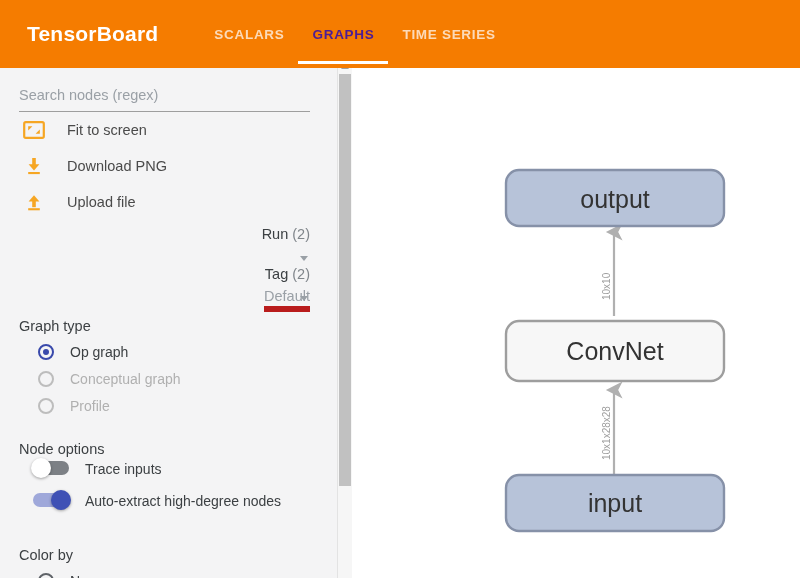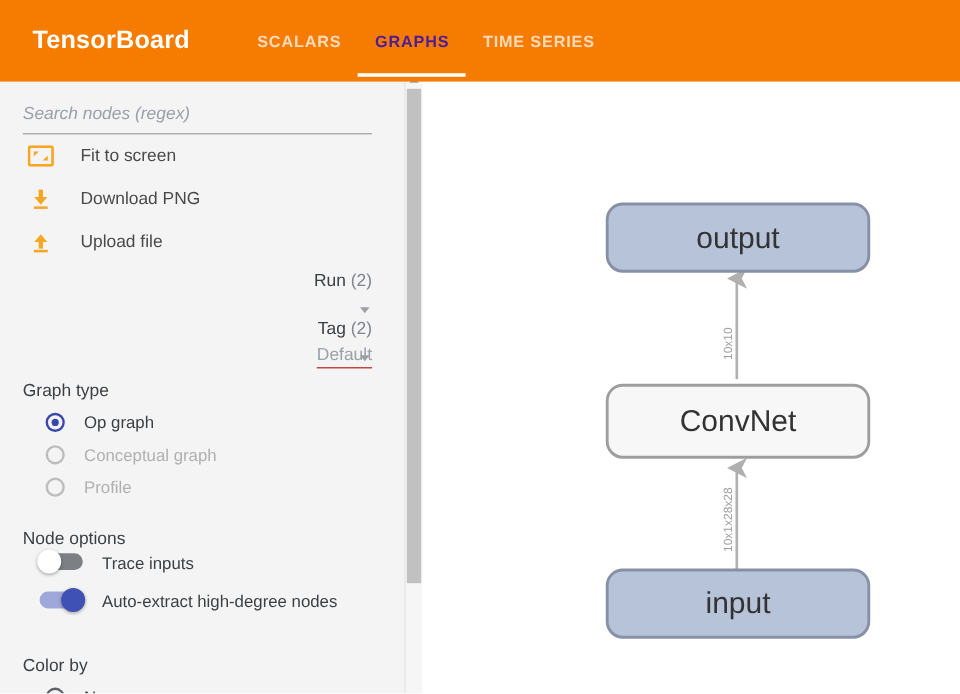--- a/index.html
+++ b/index.html
@@ -101,21 +101,20 @@
   }
   .search-input {
     width: 100%;
     border: none;
     outline: none;
     background: transparent;
     font-family: "Liberation Sans", sans-serif;
     font-size: 14.5px;
     color: #3c4043;
     padding: 0;
-    font-style: italic;
   }
   .search-input::placeholder { color: #9aa0a6; }
 
   
   .action-row {
     display: flex;
     align-items: center;
     height: 36px;
     margin-left: 19px;
     cursor: pointer;
@@ -146,21 +145,21 @@
     font-size: 14.5px;
     color: #3c4043;
     white-space: nowrap;
     padding-bottom: 6px;
   }
   .select-label .count { color: #80868b; }
   .select-ctrl {
     position: relative;
     flex: 1;
     margin-left: 10px;
-    border-bottom: 1px solid #b91c1c;
+    border-bottom: 6px solid #b91c1c;
     height: 24px;
     display: flex;
     align-items: center;
     cursor: pointer;
   }
   .select-value {
     font-size: 14.5px;
     color: #9aa0a6;
     padding-bottom: 2px;
   }

